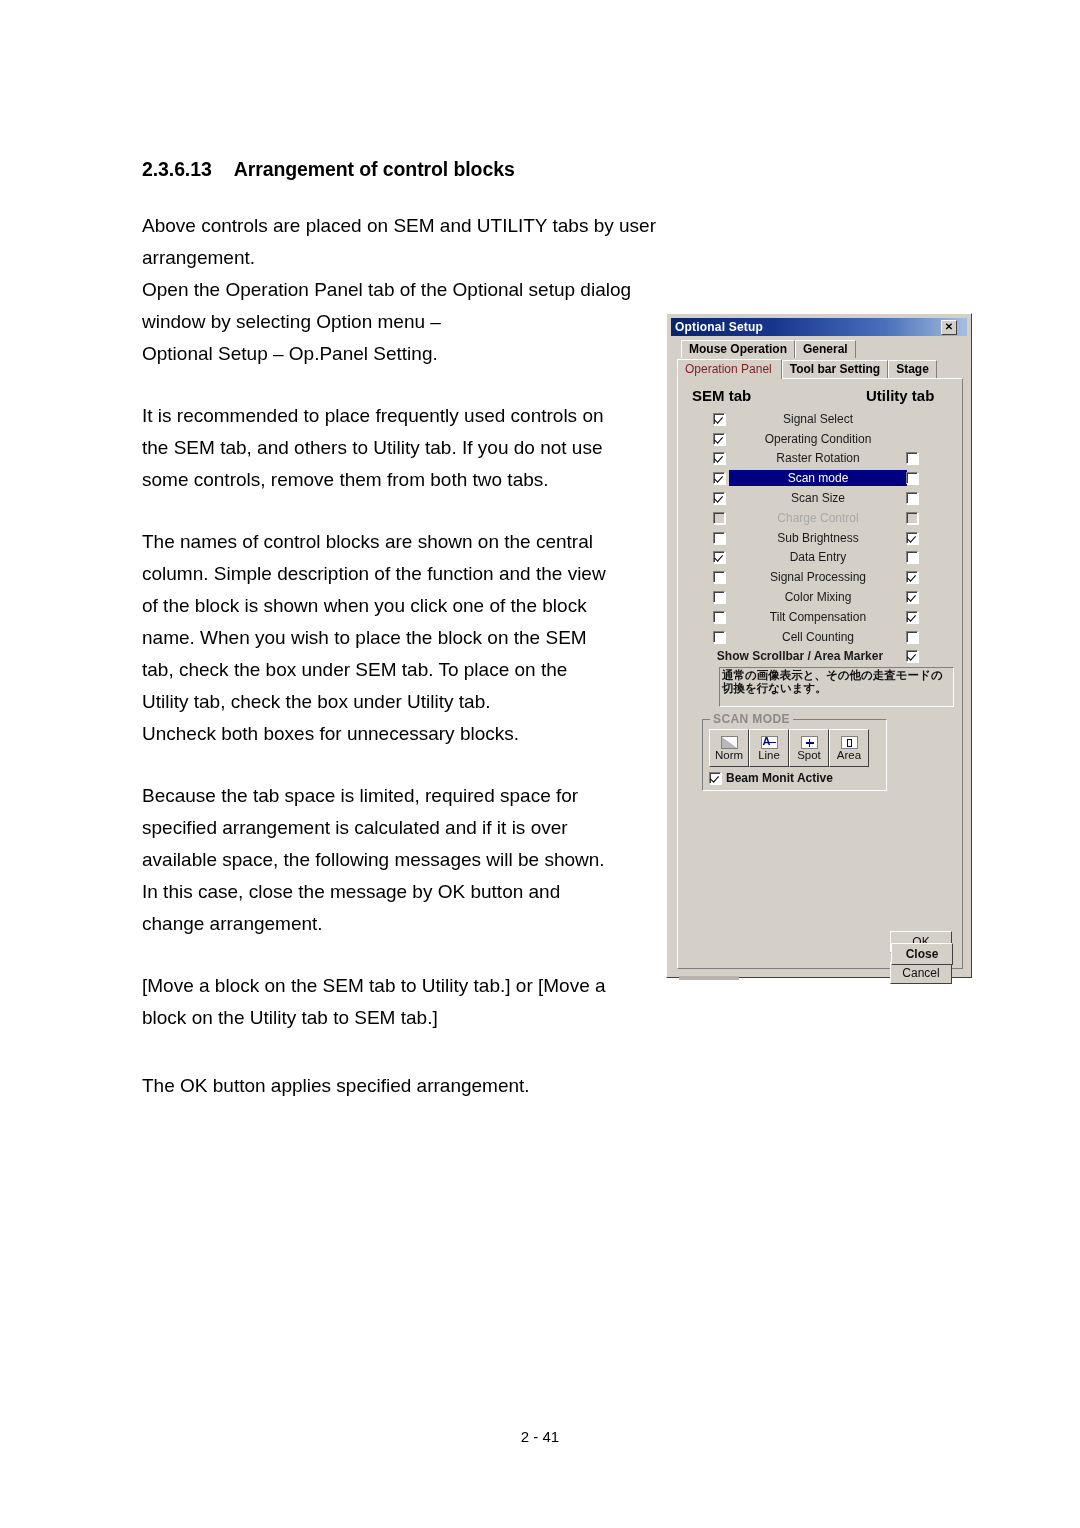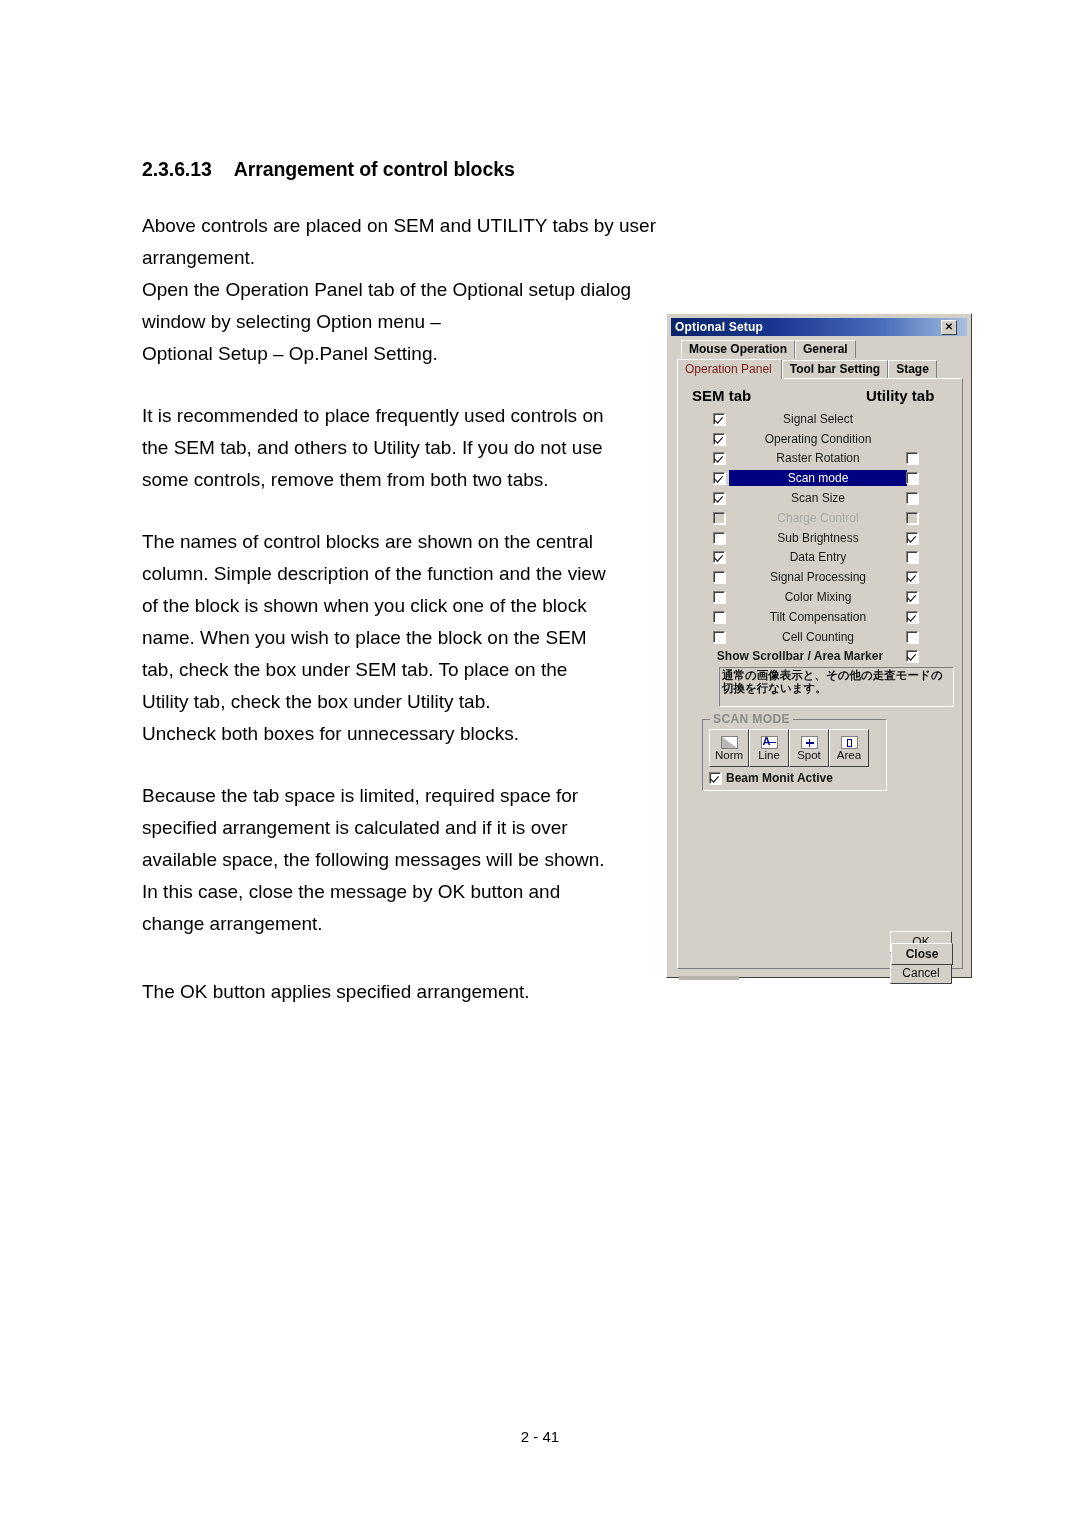--- a/index.html
+++ b/index.html
@@ -418,20 +418,24 @@
       <span class="ln">Utility tab, check the box under Utility tab.</span>
       <span class="ln">Uncheck both boxes for unnecessary blocks.</span>
     </p>
     <p class="para">
       <span class="ln">Because the tab space is limited, required space for</span>
       <span class="ln">specified arrangement is calculated and if it is over</span>
       <span class="ln">available space, the following messages will be shown.</span>
       <span class="ln">In this case, close the message by OK button and</span>
       <span class="ln">change arrangement.</span>
     </p>
+    <p class="para">
+      <span class="ln">[Move a block on the SEM tab to Utility tab.] or [Move a</span>
+      <span class="ln">block on the Utility tab to SEM tab.]</span>
+    </p>
     <p class="para" style="margin-top:36px;">
       <span class="ln">The OK button applies specified arrangement.</span>
     </p>
   </div>
 
   <div class="footer">2 - 41</div>
 
   <div class="dialog">
     <div class="dialog-inner">
 

